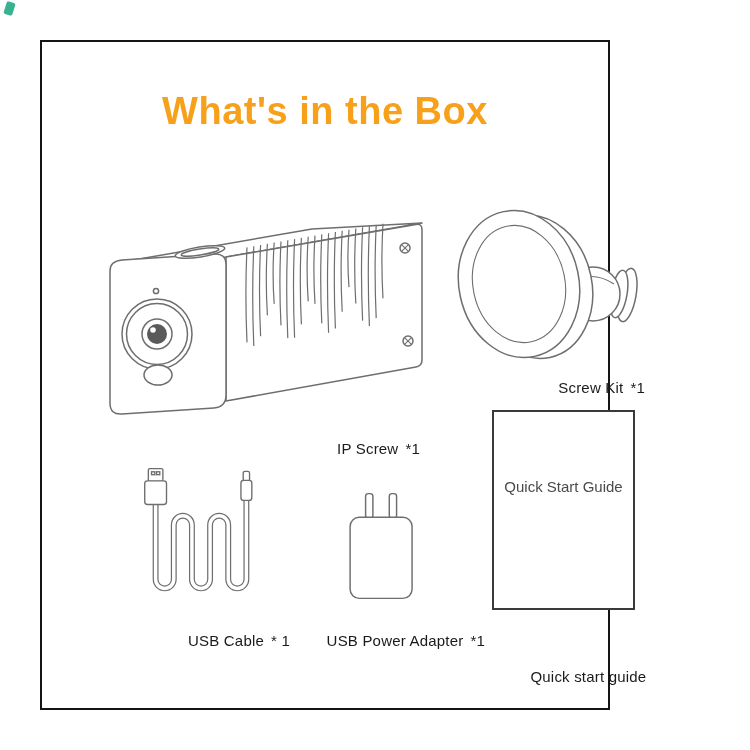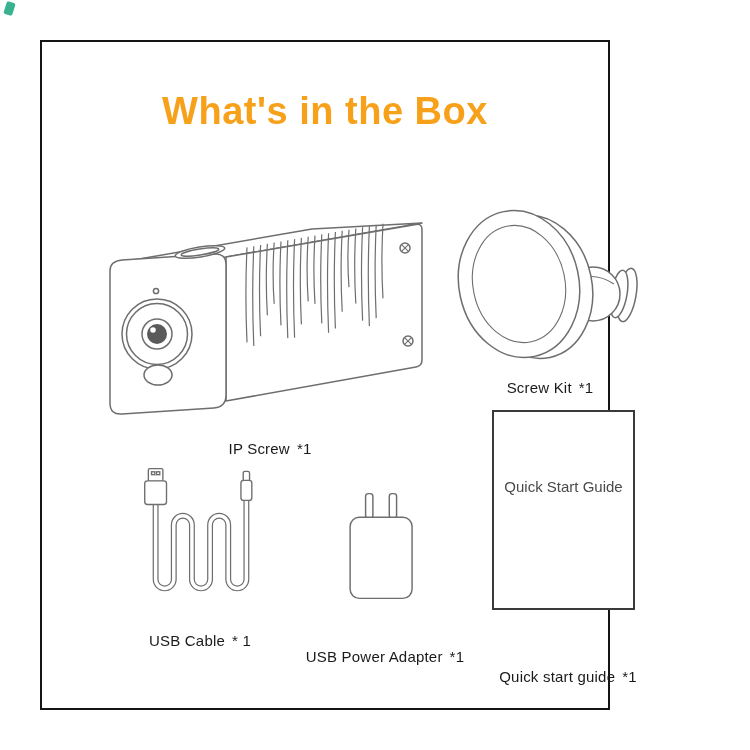--- a/index.html
+++ b/index.html
@@ -25,27 +25,27 @@
   .fig-camera{left:100px;top:203px;}
   .fig-mount{left:455px;top:198px;}
   .fig-cable{left:142px;top:463px;}
   .fig-adapter{left:341px;top:489px;}
   .guide-box{
     position:absolute;left:492px;top:410px;width:143px;height:200px;
     background:#fff;border:2px solid #3A3A3A;box-sizing:border-box;
   }
   .guide-cover-text{margin-top:66px;text-align:center;font-size:15px;color:#4A4A4A;padding:0 8px;}
   .caption{
-    position:absolute;text-align:center;font-size:15px;color:var(--text-color);letter-spacing:.2px;
+    position:absolute;text-align:right;font-size:15px;color:var(--text-color);letter-spacing:.2px;
   }
   .caption .qty{margin-left:7px;}
   .cap-camera{left:120px;top:440px;width:300px;}
   .cap-mount{left:455px;top:379px;width:190px;}
   .cap-cable{left:110px;top:632px;width:180px;}
-  .cap-adapter{left:285px;top:632px;width:200px;margin-top:16px;}
+  .cap-adapter{left:285px;top:632px;width:200px;}
   .cap-guide{left:468px;top:632px;width:200px;margin-top:36px;}
   .pupil{fill:var(--lens-color);stroke:none;}
 </style>
 </head>
 <body>
 
 <div class="canvas">
 
   <div class="corner-mark"></div>
   <div class="frame"></div>

